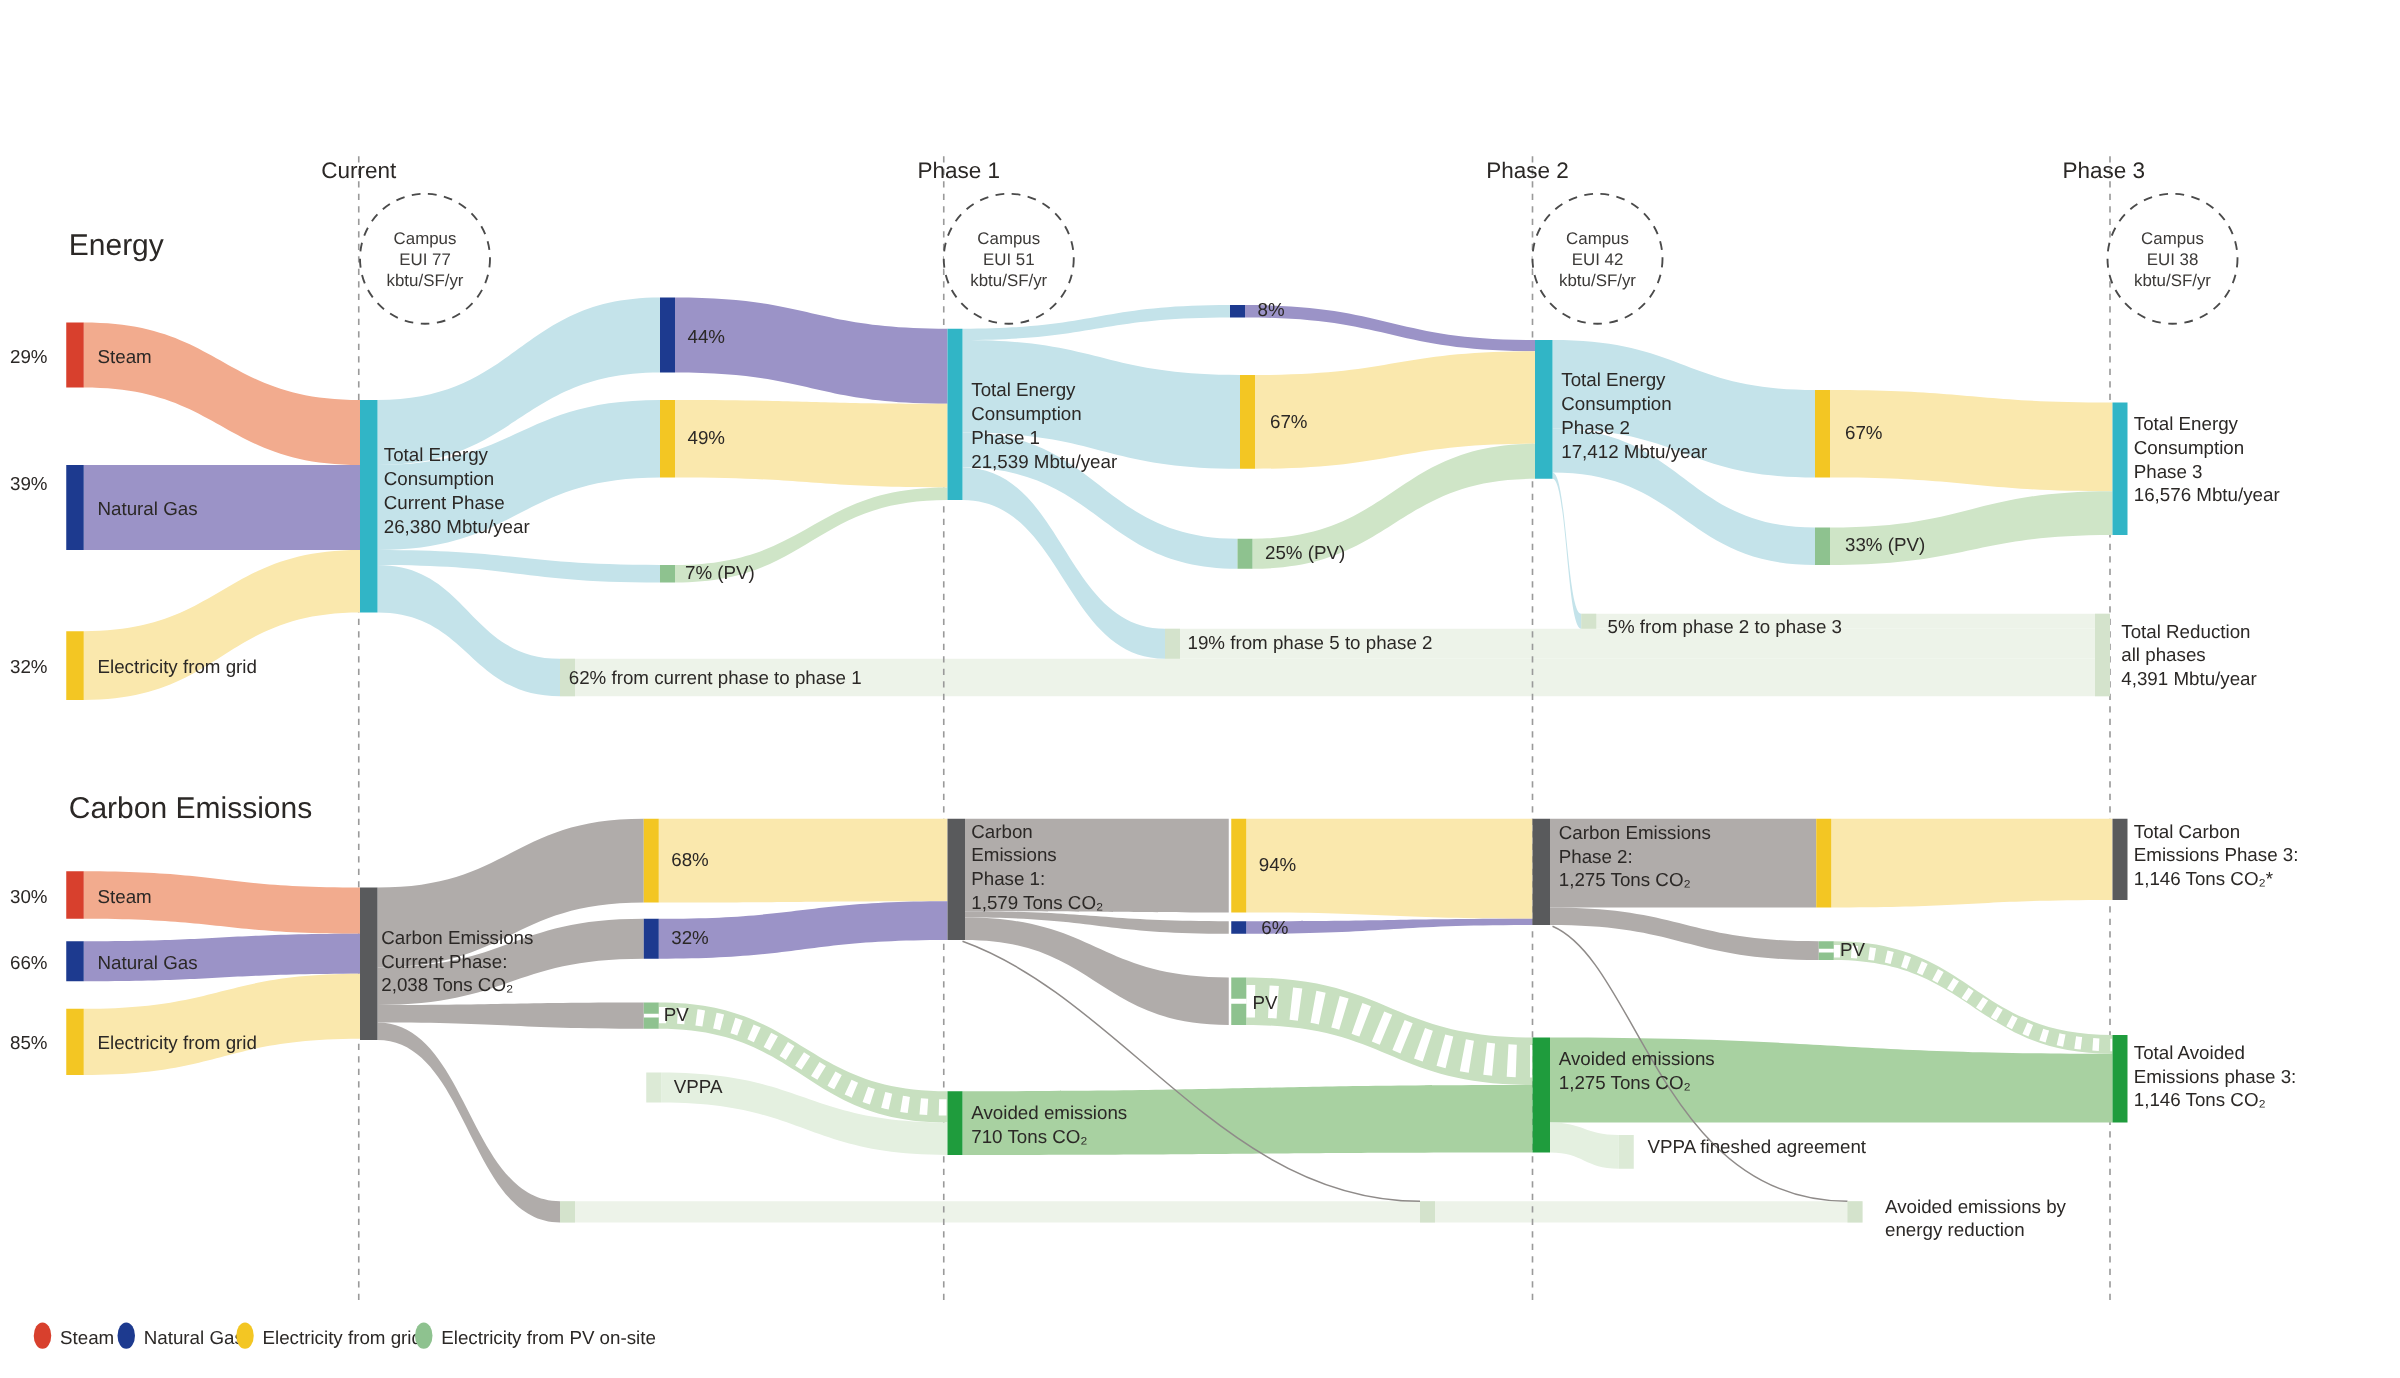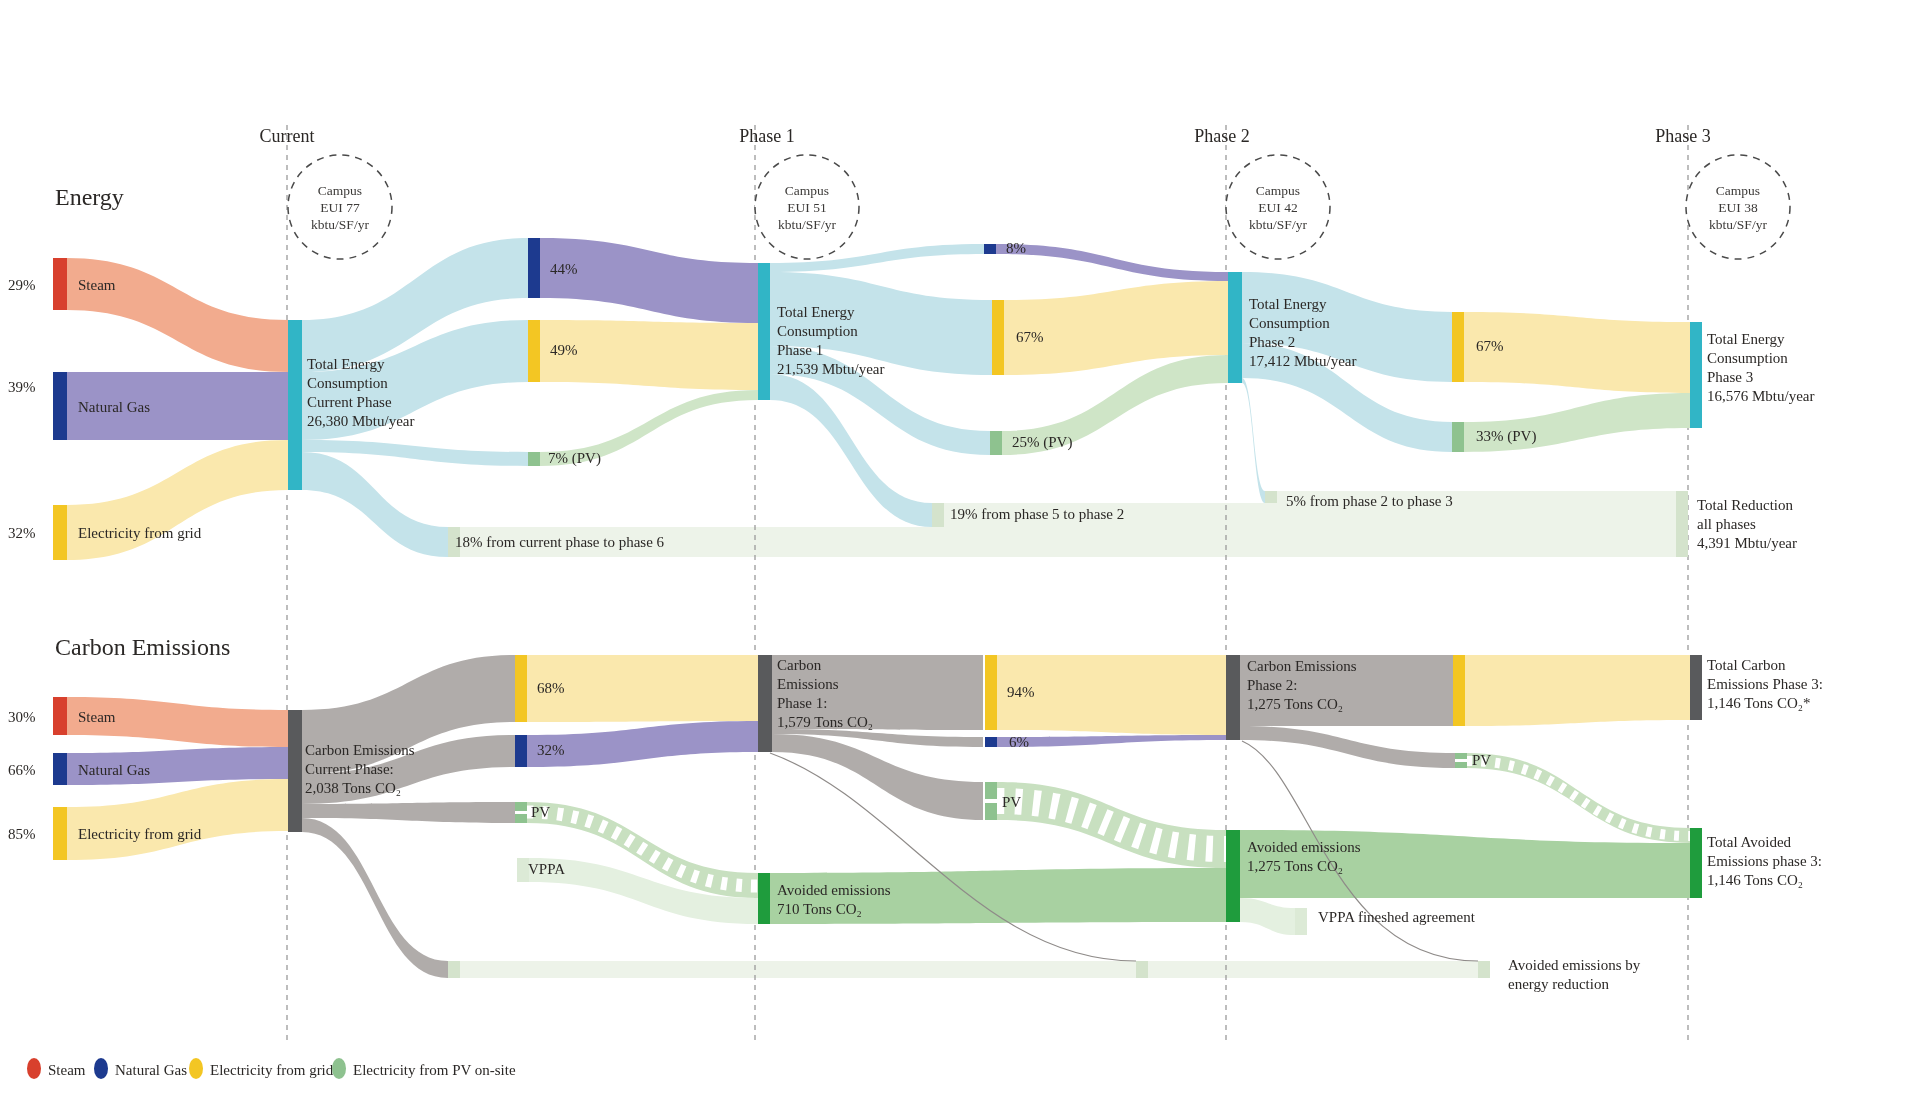--- a/index.html
+++ b/index.html
@@ -1,17 +1,17 @@
 <!DOCTYPE html>
 <html><head>
 <meta charset="utf-8">
 <style>
   html,body{margin:0;padding:0;background:#fff;}
   #canvas{position:relative;width:1920px;height:1102px;background:#fff;overflow:hidden;
-          font-family:Liberation Serif, serif;color:#2b2826;}
+          font-family:Liberation Sans, sans-serif;color:#2b2826;}
   #sankey{position:absolute;left:0;top:0;}
   .lbl{position:absolute;font-size:15px;line-height:19px;white-space:pre-line;}
   .big{font-size:24px;line-height:26px;}
   .phase{font-size:18px;line-height:20px;width:110px;text-align:center;}
   .circ{font-size:13.5px;line-height:17px;width:110px;text-align:center;color:#3c3a38;}
   .pct{width:44px;}
   
   .f-salmon{fill:#f2ab8e}.f-purple{fill:#9b93c7}.f-yellow{fill:#fae8ad}
   .f-blue{fill:#c4e3ea}.f-green{fill:#cfe5c7}.f-gray{fill:#b0acaa}
   .f-av{fill:#a8d1a1}.f-vppa{fill:#e4f0e0}.f-pale{fill:#edf3e9}.f-dashg{fill:#c8e0c0}
@@ -202,21 +202,21 @@
 
 <div class="lbl" style="left:550px;top:260px">44%</div>
 <div class="lbl" style="left:550px;top:341px">49%</div>
 <div class="lbl" style="left:548px;top:449px">7% (PV)</div>
 <div class="lbl" style="left:1006px;top:239px">8%</div>
 <div class="lbl" style="left:1016px;top:328px">67%</div>
 <div class="lbl" style="left:1012px;top:433px">25% (PV)</div>
 <div class="lbl" style="left:1476px;top:337px">67%</div>
 <div class="lbl" style="left:1476px;top:427px">33% (PV)</div>
 
-<div class="lbl" style="left:455px;top:533px">18% from current phase to phase 6</div>
+<div class="lbl" style="left:455px;top:533px">62% from current phase to phase 1</div>
 <div class="lbl" style="left:950px;top:505px">19% from phase 5 to phase 2</div>
 <div class="lbl" style="left:1286px;top:492px">5% from phase 2 to phase 3</div>
 <div class="lbl" style="left:1697px;top:496px">Total Reduction
 all phases
 4,391 Mbtu/year</div>
 
 <div class="lbl big" style="left:55px;top:634px">Carbon Emissions</div>
 <div class="lbl pct" style="left:8px;top:708px">30%</div>
 <div class="lbl" style="left:78px;top:708px">Steam</div>
 <div class="lbl pct" style="left:8px;top:761px">66%</div>
@@ -234,21 +234,21 @@
 <div class="lbl" style="left:1247px;top:657px">Carbon Emissions
 Phase 2:
 1,275 Tons CO₂</div>
 <div class="lbl" style="left:1707px;top:656px">Total Carbon
 Emissions Phase 3:
 1,146 Tons CO₂*</div>
 
 <div class="lbl" style="left:537px;top:679px">68%</div>
 <div class="lbl" style="left:537px;top:741px">32%</div>
 <div class="lbl" style="left:531px;top:803px">PV</div>
-<div class="lbl" style="left:528px;top:860px">VPPA</div>
+<div class="lbl" style="left:539px;top:860px">VPPA</div>
 <div class="lbl" style="left:1007px;top:683px">94%</div>
 <div class="lbl" style="left:1009px;top:733px">6%</div>
 <div class="lbl" style="left:1002px;top:793px">PV</div>
 <div class="lbl" style="left:1472px;top:751px">PV</div>
 
 <div class="lbl" style="left:777px;top:881px">Avoided emissions
 710 Tons CO₂</div>
 <div class="lbl" style="left:1247px;top:838px">Avoided emissions
 1,275 Tons CO₂</div>
 <div class="lbl" style="left:1707px;top:833px">Total Avoided

